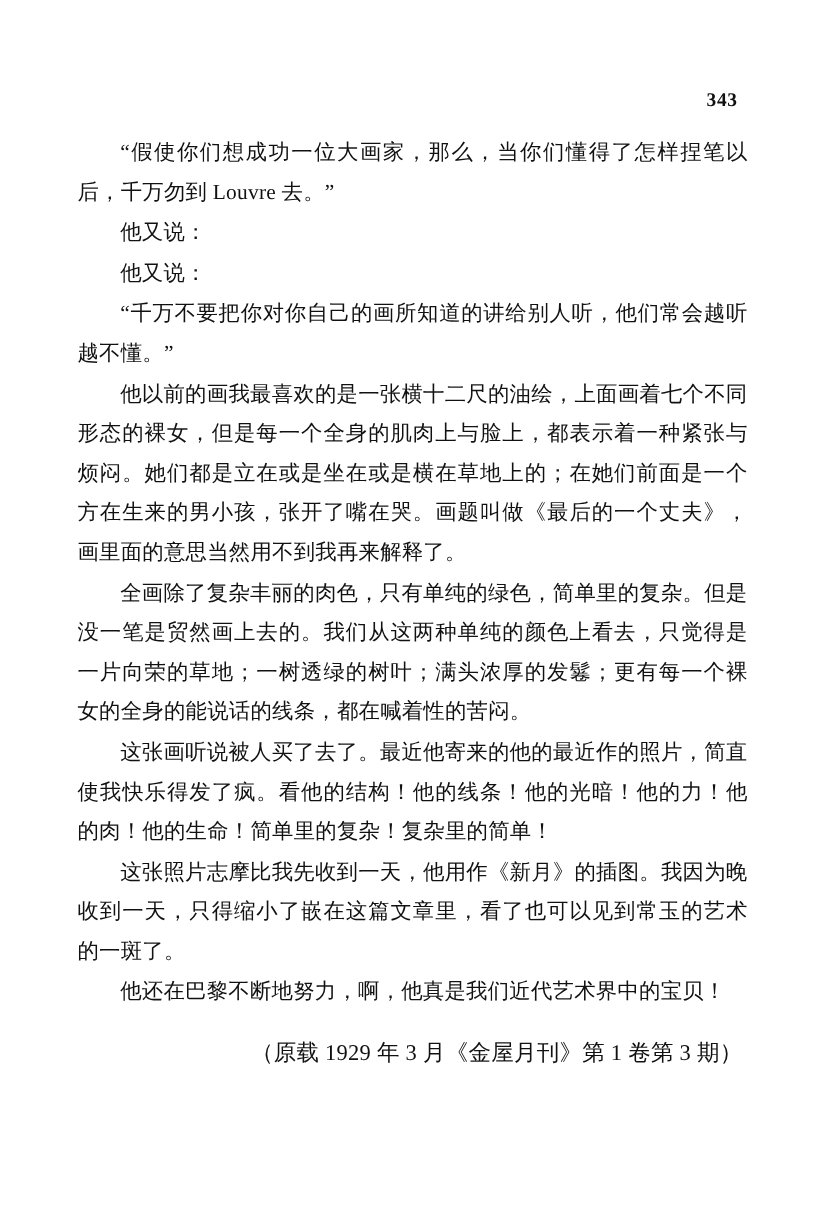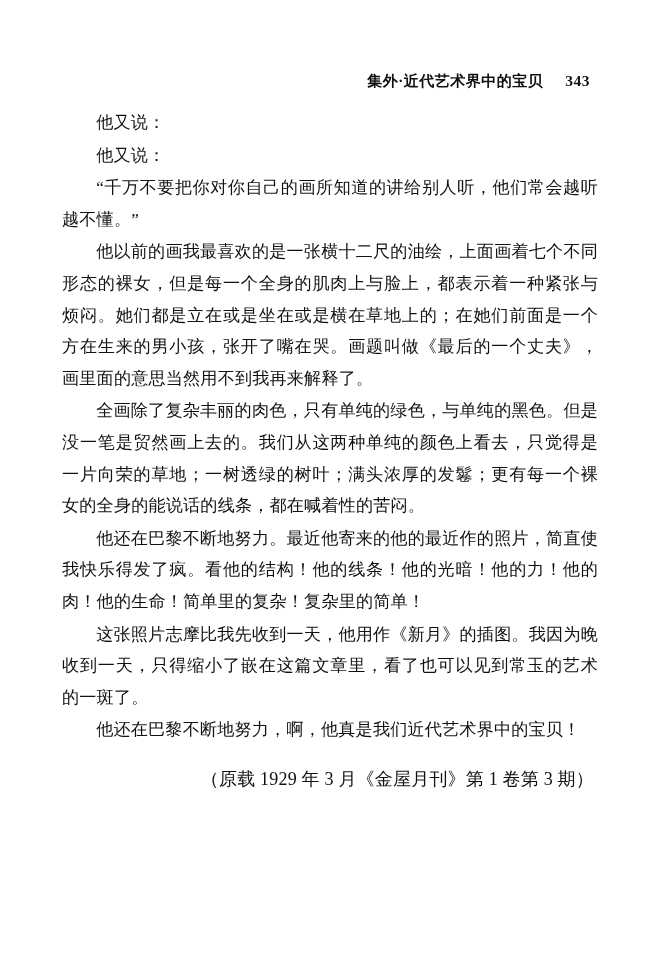--- a/index.html
+++ b/index.html
@@ -64,30 +64,30 @@
     color: #111;
     letter-spacing: 0.2px;
   }
 </style>
 </head>
 <body>
 
 <div class="page">
 
   <div class="header">
-    <span class="header-title">集外·近代艺术界中的宝贝</span>
     <span class="header-page">343</span>
   </div>
 
   <div class="body-text">
+    <p class="para">“假使你们想成功一位大画家，那么，当你们懂得了怎样捏笔以后，千万勿到 Louvre 去。”</p>
     <p class="para">他又说：</p>
     <p class="para">他又说：</p>
     <p class="para">“千万不要把你对你自己的画所知道的讲给别人听，他们常会越听越不懂。”</p>
     <p class="para">他以前的画我最喜欢的是一张横十二尺的油绘，上面画着七个不同形态的裸女，但是每一个全身的肌肉上与脸上，都表示着一种紧张与烦闷。她们都是立在或是坐在或是横在草地上的；在她们前面是一个方在生来的男小孩，张开了嘴在哭。画题叫做《最后的一个丈夫》，画里面的意思当然用不到我再来解释了。</p>
-    <p class="para">全画除了复杂丰丽的肉色，只有单纯的绿色，与单纯的黑色。但是没一笔是贸然画上去的。我们从这两种单纯的颜色上看去，只觉得是一片向荣的草地；一树透绿的树叶；满头浓厚的发鬈；更有每一个裸女的全身的能说话的线条，都在喊着性的苦闷。</p>
-    <p class="para">他还在巴黎不断地努力。最近他寄来的他的最近作的照片，简直使我快乐得发了疯。看他的结构！他的线条！他的光暗！他的力！他的肉！他的生命！简单里的复杂！复杂里的简单！</p>
+    <p class="para">全画除了复杂丰丽的肉色，只有单纯的绿色，简单里的复杂。但是没一笔是贸然画上去的。我们从这两种单纯的颜色上看去，只觉得是一片向荣的草地；一树透绿的树叶；满头浓厚的发鬈；更有每一个裸女的全身的能说话的线条，都在喊着性的苦闷。</p>
+    <p class="para">这张画听说被人买了去了。最近他寄来的他的最近作的照片，简直使我快乐得发了疯。看他的结构！他的线条！他的光暗！他的力！他的肉！他的生命！简单里的复杂！复杂里的简单！</p>
     <p class="para">这张照片志摩比我先收到一天，他用作《新月》的插图。我因为晚收到一天，只得缩小了嵌在这篇文章里，看了也可以见到常玉的艺术的一斑了。</p>
     <p class="para">他还在巴黎不断地努力，啊，他真是我们近代艺术界中的宝贝！</p>
   </div>
 
   <div class="closing">（原载 1929 年 3 月《金屋月刊》第 1 卷第 3 期）</div>
 
 </div>
 
 </body></html>

